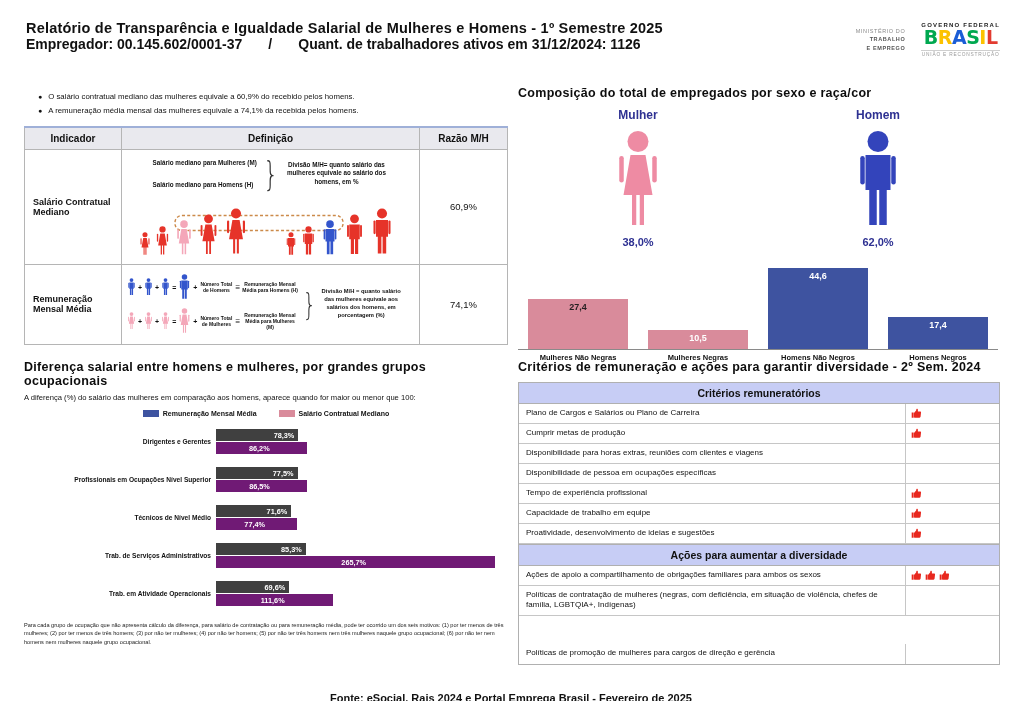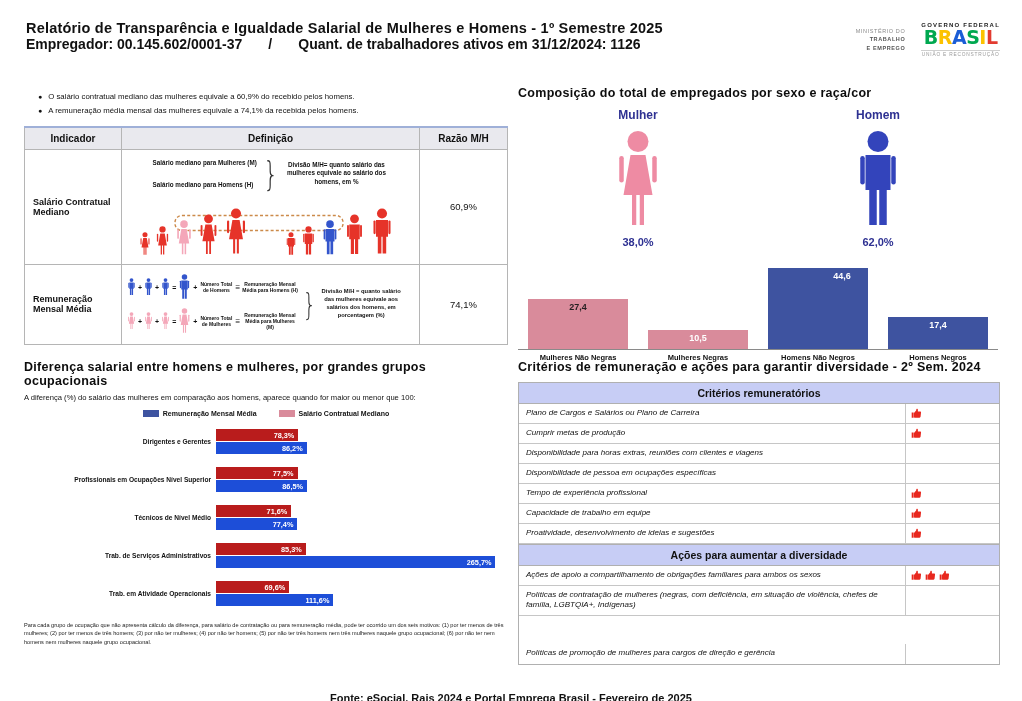--- a/index.html
+++ b/index.html
@@ -80,31 +80,31 @@
   .legit { display:flex; align-items:center; gap:4px; font-size:7px; font-weight:bold; }
   .sw { width:16px; height:7px; }
   .sw.blue { background:#3e53a0; }
   .sw.pink { background:#d98b9b; }
 
   .hchart { margin-top:12px; }
   .hrow { display:flex; margin-bottom:12px; }
   .hlabel { width:192px; text-align:right; padding-right:5px; font-size:6.6px; font-weight:bold; align-self:center; line-height:1.2; }
   .hbars { width:284px; }
   .hbar { height:12px; margin-bottom:1px; display:flex; justify-content:flex-end; align-items:center; padding-right:4px; }
-  .hbar.blue { background:#b91c1c; }
-  .hbar.pink { background:#1d4ed8; }
+  .hbar.blue { background:#404040; }
+  .hbar.pink { background:#701a75;justify-content:center; }
   .hval { font-size:7.3px; font-weight:bold; color:#fff; white-space:nowrap; }
 
   .footnote { font-size:5.6px; color:#1a1a1a; line-height:1.5; margin-top:14px; width:484px; }
 
   
   .p-rb { position:absolute; left:518px; top:360px; width:482px; }
   .crit { width:100%; border:1px solid #b0b0b0; margin-top:8px; }
   .crit .sechead { background:#c7cdf5; text-align:center; font-size:10.5px; font-weight:bold; padding:4px 2px; border-bottom:1px solid #b0b0b0; }
-  .crow { display:flex; border-bottom:1px solid #c6c6c6; min-height:20px;font-style:italic; }
+  .crow { display:flex; border-bottom:1px solid #c6c6c6; min-height:20px; }
   .crow:last-child { border-bottom:none;margin-top:28px; }
   .clabel { flex:1; font-size:8px; padding:4px 7px; line-height:1.3; }
   .cicons { width:94px; border-left:1px solid #c6c6c6; display:flex; align-items:center; gap:3px; padding-left:5px; }
   .thumb { width:11px; height:11px; fill:#e8281e; }
 
   
   .src { position:absolute; left:0; top:692px; width:1022px; text-align:center; font-size:11px; font-weight:bold; }
 
   .pfig { display:inline-block; }
 </style>
@@ -286,21 +286,21 @@
             <div class="vbar pink" style="height: 54.8%;">
               <div class="vval dark">27,4</div>
             </div>
           </div>
         <div class="vslot">
             <div class="vbar pink" style="height: 21%;">
               <div class="vval">10,5</div>
             </div>
           </div>
         <div class="vslot">
-            <div class="vbar blue" style="height: 89.2%; padding-left: 24px;">
+            <div class="vbar blue" style="height: 89.2%;">
               <div class="vval">44,6</div>
             </div>
           </div>
         <div class="vslot">
             <div class="vbar blue" style="height: 34.8%;">
               <div class="vval">17,4</div>
             </div>
           </div>
       </div>
       <div class="vcats">

